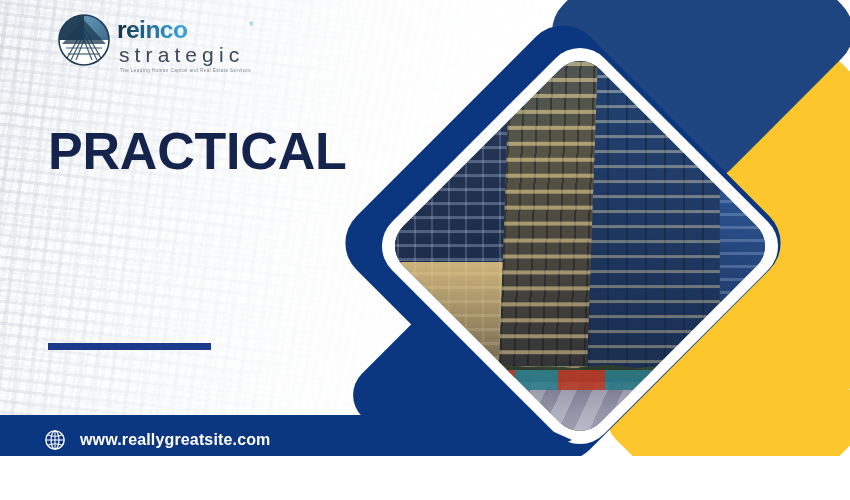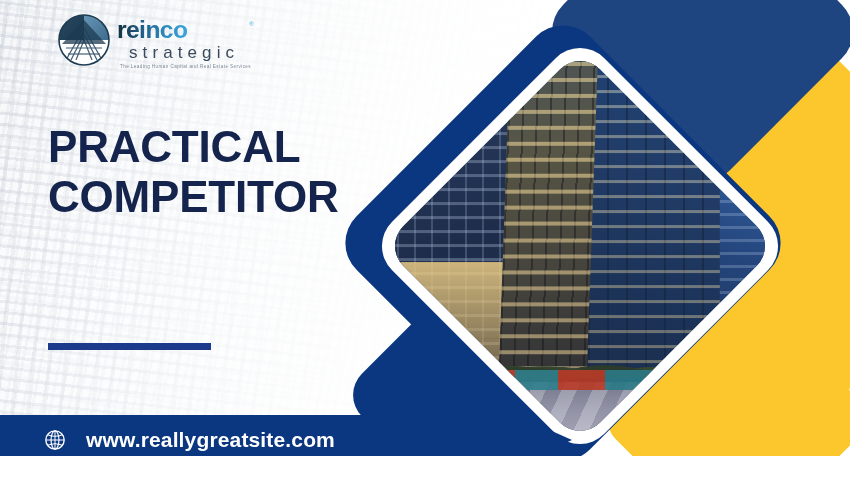--- a/index.html
+++ b/index.html
@@ -172,63 +172,63 @@
     border-radius:30px;
   }
 
   
   .logo { position:absolute; left:58px; top:14px; display:flex; align-items:flex-start; gap:7px; }
   .logo-mark{ width:52px; height:52px; flex:none; }
   .logo-text{ padding-top:3px; }
   .logo-word{ display:block; height:26px; }
   .logo-sub{
     display:block;
-    font-size:17px; letter-spacing:5.1px;
+    font-size:21px; letter-spacing:5.1px;
     color:#3a4a5c; font-weight:400;
     margin-top:1px; line-height:1;
-    margin-left:12px;
+    margin-left:2px;
   }
   .logo-tag{
     display:block;
     font-size:4.6px; letter-spacing:.42px;
     color:#7d8a98; margin-top:4px; margin-left:3px; line-height:1;
     white-space:nowrap;
   }
 
   
   .headline{ position:absolute; left:48px; top:106px; width:400px; }
   .h-line1{
     font-size:37px; font-weight:700; letter-spacing:.4px;
     color:var(--blue-head,#1B3A8C); line-height:1.02;
     white-space:nowrap;
   }
   .h-line2{
     margin-top:16px;
-    font-size:44px; font-weight:700; letter-spacing:-.2px;
+    font-size:52px; font-weight:700; letter-spacing:-.2px;
     color:var(--navy-head,#14244C); line-height:1.13;
   }
   .h-line2 span{ display:block; white-space:nowrap; }
   .divider{
     position:absolute; left:48px; top:343px;
     width:163px; height:7px;
     background:var(--blue-head,#1B3A8C);
   }
 
   
   .bottombar{
     position:absolute; left:0; top:415px;
     width:572px; height:50px;
     background:var(--navy,#0B3680);
     clip-path:polygon(0 0, 516px 0, 572px 50%, 516px 100%, 0 100%);
     display:flex; align-items:center;
   }
   .bb-icon{ margin-left:44px; width:22px; height:22px; flex:none; }
   .bb-url{
-    margin-left:20px;
-    color:#ffffff; font-size:21px; font-weight:700; letter-spacing:.15px;
+    margin-left:14px;
+    color:#ffffff; font-size:16px; font-weight:700; letter-spacing:.15px;
   }
 </style>
 </head>
 <body>
 
 <div id="poster">
 
   <div class="bg-photo"></div>
   <div class="bg-white-veil"></div>
 
@@ -301,21 +301,20 @@
         <text x="134" y="9" font-family="'Liberation Sans', sans-serif" font-size="6" fill="#3aa7de">®</text>
       </svg>
       <span class="logo-sub">strategic</span>
       <span class="logo-tag">The Leading Human Capital and Real Estate Services</span>
     </div>
   </div>
 
   <div class="headline">
     <div class="h-line2">
       <span>PRACTICAL</span>
-      <span>COMPETITOR</span>
     </div>
   </div>
   <div class="divider"></div>
 
   <div class="bottombar">
     <svg class="bb-icon" viewBox="0 0 24 24">
       <circle cx="12" cy="12" r="10" fill="none" stroke="#ffffff" stroke-width="1.5"></circle>
       <ellipse cx="12" cy="12" rx="4.3" ry="10" fill="none" stroke="#ffffff" stroke-width="1.3"></ellipse>
       <line x1="2" y1="12" x2="22" y2="12" stroke="#ffffff" stroke-width="1.3"></line>
       <path d="M4 6.2 Q12 9.6 20 6.2" fill="none" stroke="#ffffff" stroke-width="1.1"></path>

